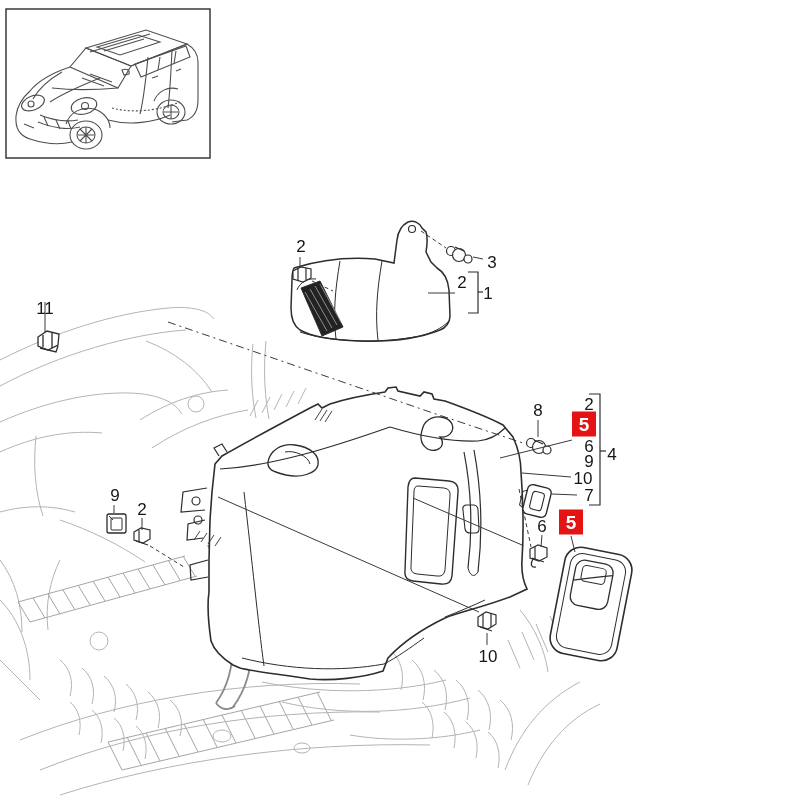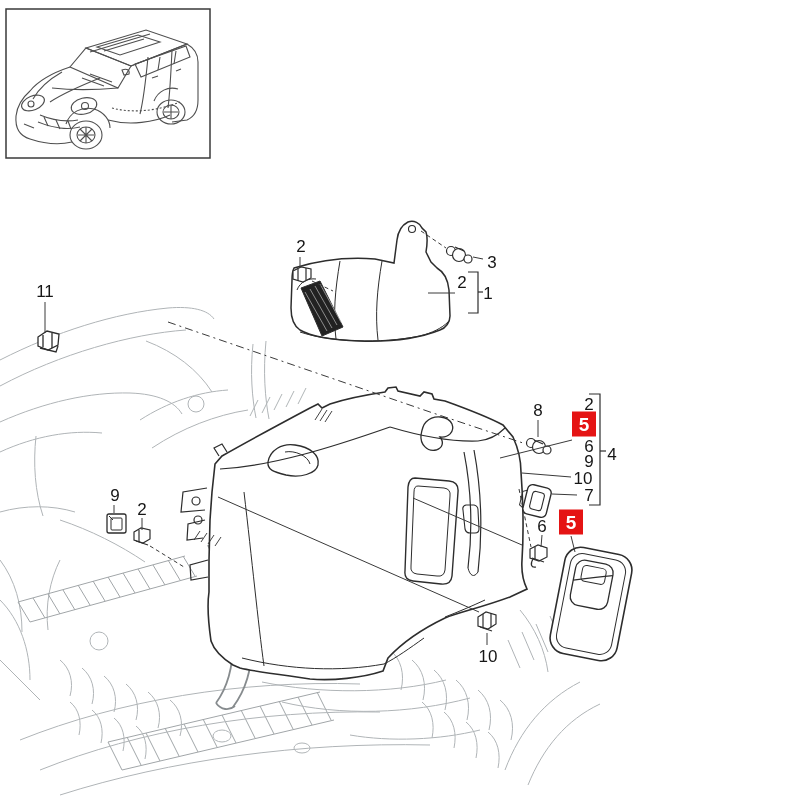--- a/index.html
+++ b/index.html
@@ -257,21 +257,21 @@
   <g stroke="#2d2d2d" stroke-width="1.2" fill="none">
     <path d="M 468,272 L 478,272 L 478,313 L 468,313"></path>
     <path d="M 478,292 L 483,292"></path>
   </g>
   <g stroke="#2d2d2d" stroke-width="1.2" fill="none">
     <path d="M 589,394 L 600,394 L 600,505 L 589,505"></path>
     <path d="M 600,451 L 606,451"></path>
   </g>
 </svg>
 
-  <div class="callout" style="left:45px;top:291px">11</div>
+  <div class="callout" style="left:45px;top:308px">11</div>
   <div class="callout" style="left:301px;top:246px">2</div>
   <div class="callout" style="left:492px;top:262px">3</div>
   <div class="callout" style="left:462px;top:282px">2</div>
   <div class="callout" style="left:488px;top:293px">1</div>
   <div class="callout" style="left:538px;top:410px">8</div>
   <div class="callout" style="left:589px;top:404px">2</div>
   <div class="callout red" style="left:584px;top:424px;background:#e51414">5</div>
   <div class="callout" style="left:589px;top:446px">6</div>
   <div class="callout" style="left:589px;top:461px">9</div>
   <div class="callout" style="left:583px;top:478px">10</div>

